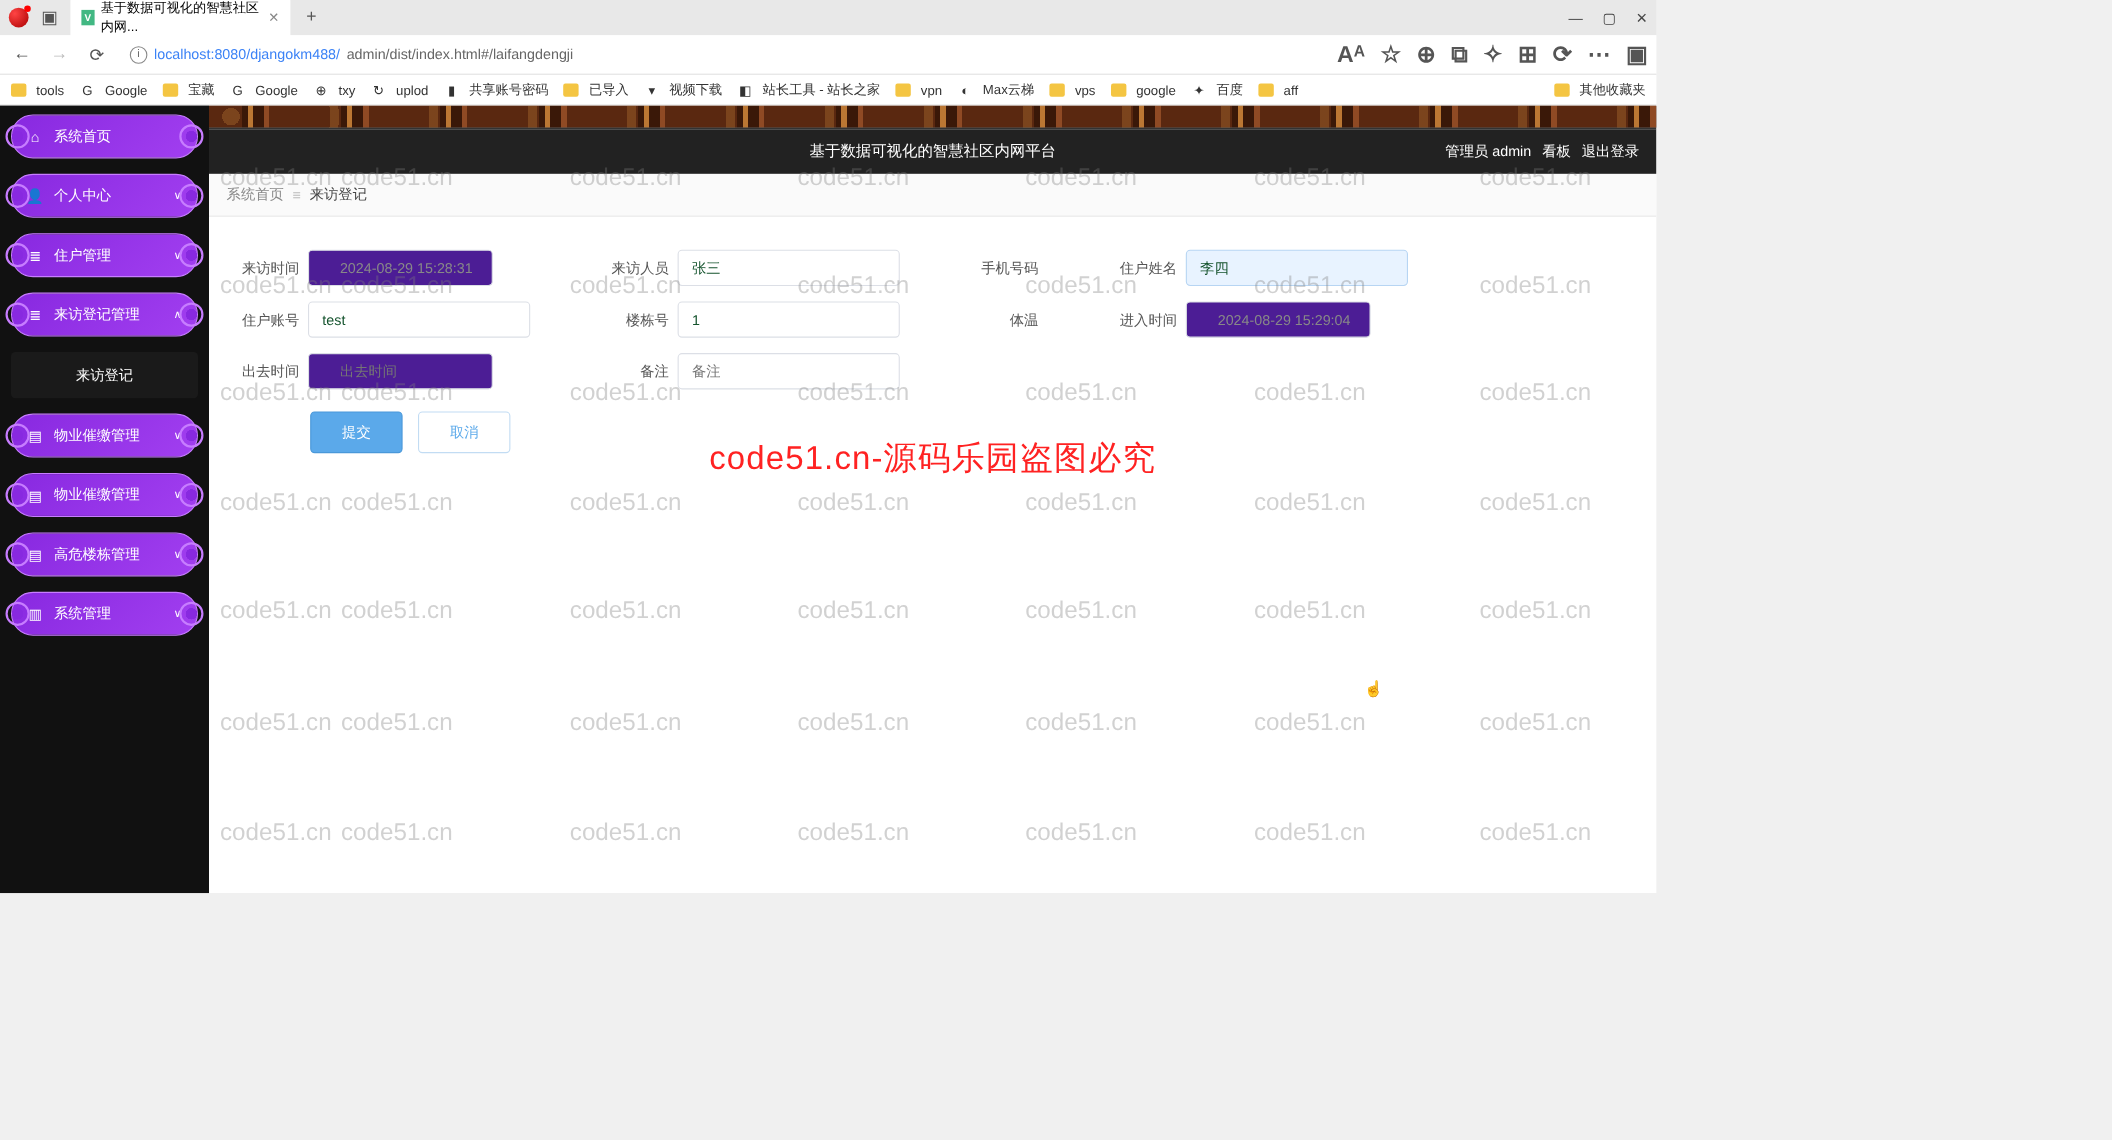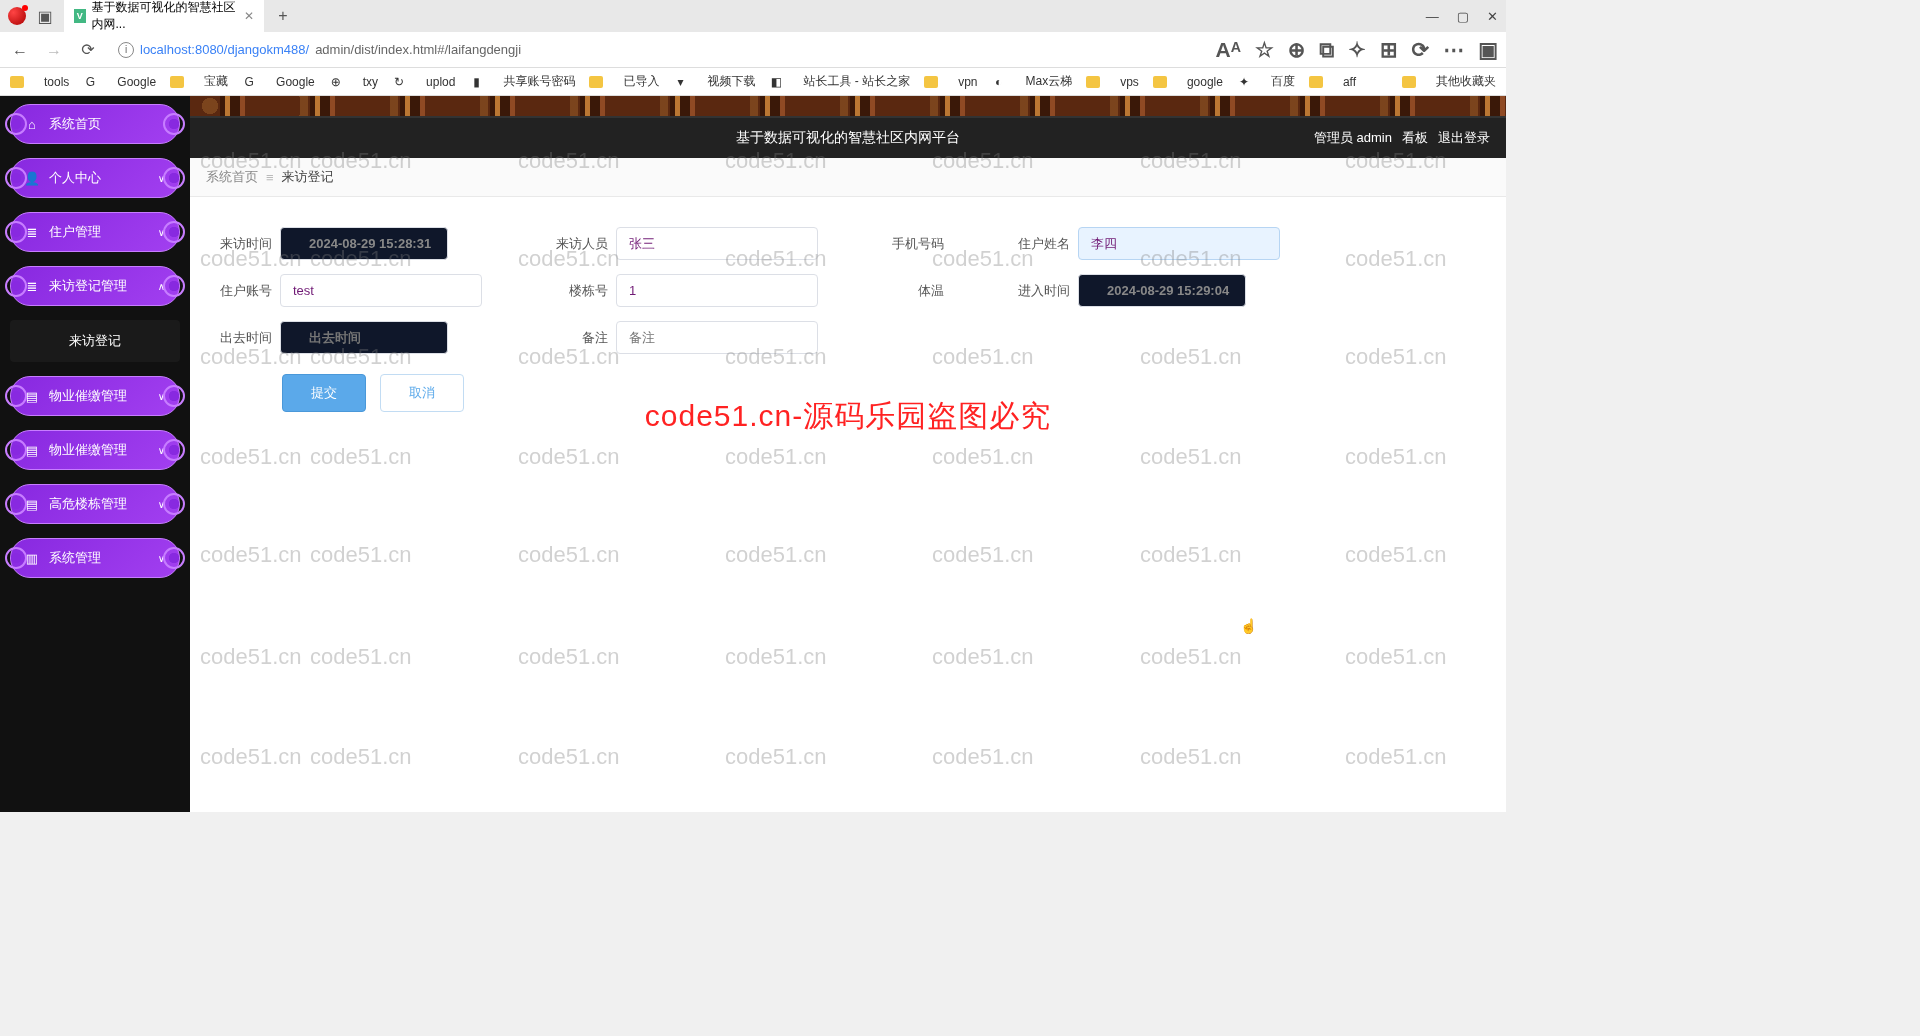--- a/index.html
+++ b/index.html
@@ -13,21 +13,21 @@
 .win-btn { width: 26px; height: 22px; display: flex; align-items: center; justify-content: center; color: #555; }
 .tab { display: flex; align-items: center; background: #fff; border-radius: 6px 6px 0 0; padding: 4px 10px; gap: 6px; font-size: 12px; max-width: 200px; }
 .tab-icon { width: 14px; height: 14px; background: #42b883; display: flex; align-items: center; justify-content: center; color: #fff; font-size: 9px; font-weight: bold; }
 .tab-close { color: #888; cursor: pointer; }
 .nav-bar { display: flex; align-items: center; height: 36px; background: #fff; padding: 0 8px; gap: 10px; border-bottom: 1px solid #ddd; }
 .nav-btn { width: 24px; height: 24px; display: flex; align-items: center; justify-content: center; color: #555; font-size: 16px; }
 .url-bar { flex: 1; display: flex; align-items: center; gap: 6px; font-size: 13px; color: #666; padding: 4px 8px; }
 .url-info { width: 16px; height: 16px; border: 1px solid #888; border-radius: 50%; display: flex; align-items: center; justify-content: center; font-size: 10px; }
 .right-icons { display: flex; gap: 14px; align-items: center; color: #555; font-size: 21px; font-weight: bold; }
 .bookmark-bar { display: flex; align-items: center; height: 28px; background: #fff; padding: 0 10px; gap: 14px; font-size: 12px; border-bottom: 1px solid #ddd; }
-.bm-item { display: flex; align-items: center; gap: 20px; color: #333; cursor: pointer; justify-content: center; }
+.bm-item { display: flex; align-items: center; gap: 9px; color: #333; cursor: pointer; justify-content: center; }
 .bm-folder { width: 14px; height: 12px; background: #f4c542; border-radius: 2px; }
 .bm-favicon { width: 14px; height: 14px; display: flex; align-items: center; justify-content: center; }
 
 
 .app { display: flex; height: calc(812px - 96px); }
 .sidebar { width: 190px; background: #111; padding: 8px 10px 0 10px; display: flex; flex-direction: column; gap: 14px; }
 .menu-item { position: relative; background: linear-gradient(135deg, #8829e0, #a23ff0); border-radius: 20px; padding: 10px 14px; color: #fff; font-size: 13px; display: flex; align-items: center; gap: 10px; cursor: pointer; border: 1px solid #c77dff; }
 .menu-item::before, .menu-item::after { content: ''; position: absolute; width: 18px; height: 18px; border: 2px solid #c77dff; border-radius: 50%; top: 50%; transform: translateY(-50%); }
 .menu-item::before { left: -6px; background: radial-gradient(circle, #8829e0 40%, transparent 41%); }
 .menu-item::after { right: -6px; background: radial-gradient(circle, #8829e0 40%, transparent 41%); }
@@ -41,22 +41,22 @@
 .header { background: #222; color: #fff; height: 40px; display: flex; align-items: center; justify-content: center; position: relative; font-size: 14px; }
 .header-right { position: absolute; right: 16px; display: flex; gap: 10px; font-size: 13px; }
 .breadcrumb { padding: 10px 16px; font-size: 13px; color: #888; display: flex; gap: 8px; align-items: center; background: #fafafa; border-bottom: 1px solid #e9e9e9; }
 .breadcrumb .current { color: #444; }
 .bc-sep { color: #bbb; }
 
 .form-area { padding: 30px 16px 20px 16px; position: relative; }
 .form-grid { display: grid; grid-template-columns: 1fr 1fr 1fr 1fr; column-gap: 60px; row-gap: 14px; max-width: 1060px; }
 .form-row { display: flex; align-items: center; gap: 8px; }
 .form-label { width: 66px; text-align: right; font-size: 13px; color: #555; flex-shrink: 0; }
-.form-input { flex: 1; border: 1px solid #dcdfe6; border-radius: 4px; padding: 8px 12px; font-size: 13px; color: #701a75; background: #fff; max-width: 312px; }
-.form-input.date { max-width: 168px; background: #0f172a; color: #888; padding-left: 28px; position: relative; font-weight: bold; }
+.form-input { flex: 1; border: 1px solid #dcdfe6; border-radius: 4px; padding: 8px 12px; font-size: 13px; color: #14532d; background: #fff; max-width: 312px; }
+.form-input.date { max-width: 168px; background: #4c1d95; color: #888; padding-left: 28px; position: relative; }
 .form-input.highlight { background: #e8f3ff; border-color: #b7d5f3; }
 .date-wrap { position: relative; max-width: 168px; flex: 1; }
 .date-wrap .clock { position: absolute; left: 8px; top: 50%; transform: translateY(-50%); color: #bbb; font-size: 13px; }
 .form-buttons { display: flex; gap: 14px; margin-top: 20px; margin-left: 76px; }
 .btn { padding: 9px 28px; border-radius: 4px; font-size: 13px; cursor: pointer; border: 1px solid transparent; }
 .btn-primary { background: #5ba9ea; color: #fff; border-color: #4a98d9; }
 .btn-default { background: #fff; color: #5ba9ea; border-color: #c2dcf3; }
 
 .watermark-overlay { position: absolute; inset: 0; pointer-events: none; }
 .wm { position: absolute; color: #7d7d7d; font-size: 22px; opacity: 0.35; white-space: nowrap; }

